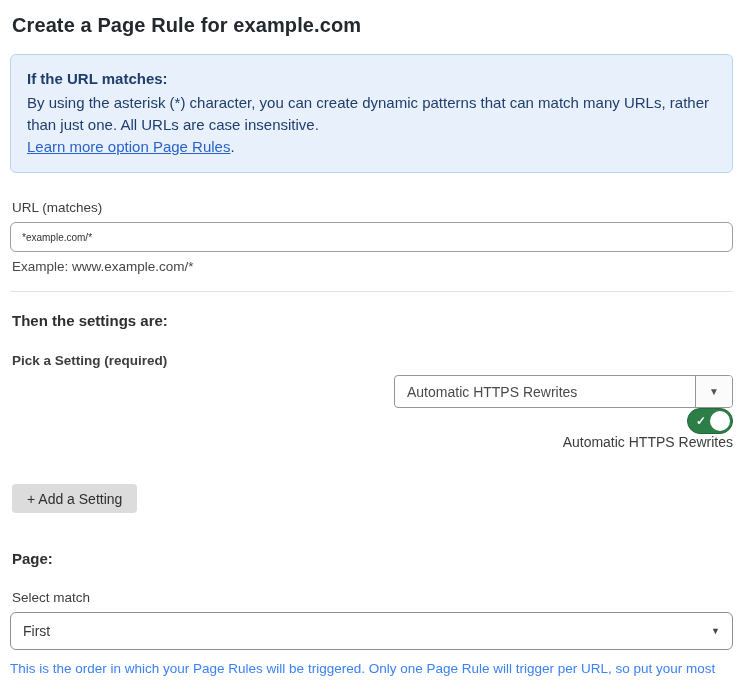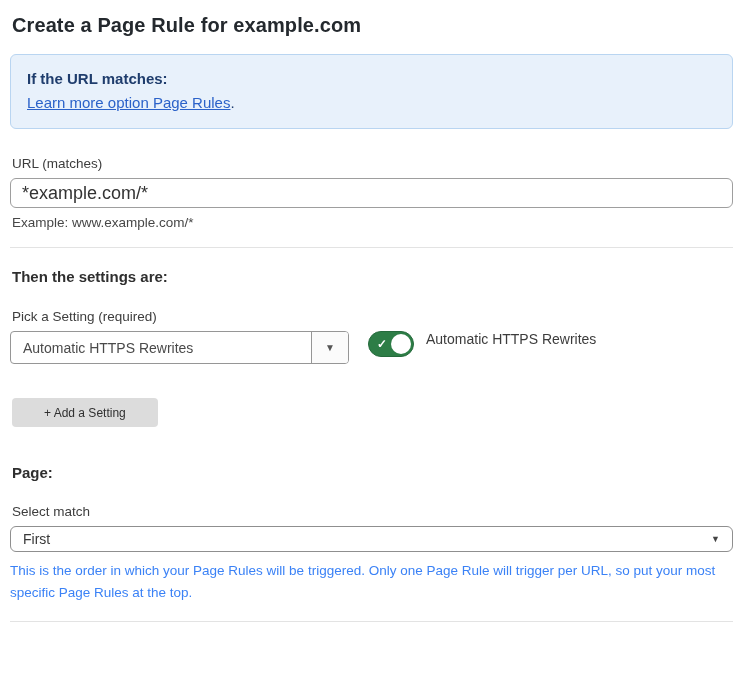--- a/index.html
+++ b/index.html
@@ -58,45 +58,46 @@
   
   .text-input {
     display: block;
     width: 723px;
     margin: 0 10px;
     height: 30px;
     border: 1px solid #9e9e9e;
     border-radius: 6px;
     padding: 0 11px;
     font-family: "Liberation Sans", sans-serif;
-    font-size: 18px;
+    font-size: 10px;
     color: #333333;
     background: #ffffff;
     outline: none;
   }
 
   .divider {
     height: 1px;
     background: #e3e3e3;
     margin: 17px 10px 0 10px;
   }
 
   .section-heading {
     margin: 20px 12px 0 12px;
     font-size: 15px;
     font-weight: bold;
     color: #2f2f2f;
   }
-  .mt-pick-label { margin-top: 24px; }
+  .mt-pick-label { margin-top: 24px; font-weight: bold; }
 
   
   .setting-row {
     display: flex;
-    align-items: flex-start;
-    margin: 0 10px;
+    align-items: flex-end;
+    margin: 0 10px;
+    flex-direction: column;
   }
   .custom-select {
     display: flex;
     width: 339px;
     height: 33px;
     border: 1px solid #969696;
     border-radius: 4px;
     background: #ffffff;
     cursor: pointer;
     overflow: hidden;
@@ -156,38 +157,38 @@
     font-size: 14px;
     color: #3c3c3c;
   }
 
   
   .btn {
     display: inline-flex;
     align-items: center;
     justify-content: center;
     height: 30px;
-    padding: 0 32px;
+    padding: 0 15px;
     border: none;
     border-radius: 4px;
     font-family: "Liberation Sans", sans-serif;
-    font-size: 12px;
+    font-size: 14px;
     cursor: pointer;
   }
   .btn-gray { background: #dcdcdc; color: #2f2f2f; }
   .add-setting-btn { margin: 34px 0 0 12px; height: 29px; }
 
   .mt-order-heading { margin-top: 37px; }
   .mt-select-label { margin-top: 23px; }
 
   
   .order-select {
     position: relative;
     width: 723px;
-    height: 26px;
+    height: 38px;
     margin: 0 10px;
     border: 1px solid #8f8f8f;
     border-radius: 6px;
     background: #ffffff;
     display: flex;
     align-items: center;
     padding: 0 12px;
     font-size: 14px;
     color: #383838;
     cursor: pointer;
@@ -212,20 +213,21 @@
 </style>
 </head>
 <body>
 
 <div class="page">
 
   <h1 class="page-title">Create a Page Rule for example.com</h1>
 
   <div class="info-box">
     <div class="info-heading">If the URL matches:</div>
+    <div class="info-body">By using the asterisk (*) character, you can create dynamic patterns that can match many URLs, rather than just one. All URLs are case insensitive.</div>
     <div class="info-link-line"><a class="info-link">Learn more option Page Rules</a><span>.</span></div>
   </div>
 
   <div class="field-label mt-url-label">URL (matches)</div>
   <input class="text-input" type="text" value="*example.com/*" style="">
   <div class="helper-text">Example: www.example.com/*</div>
 
   <div class="divider"></div>
 
   <div class="section-heading">Then the settings are:</div>

